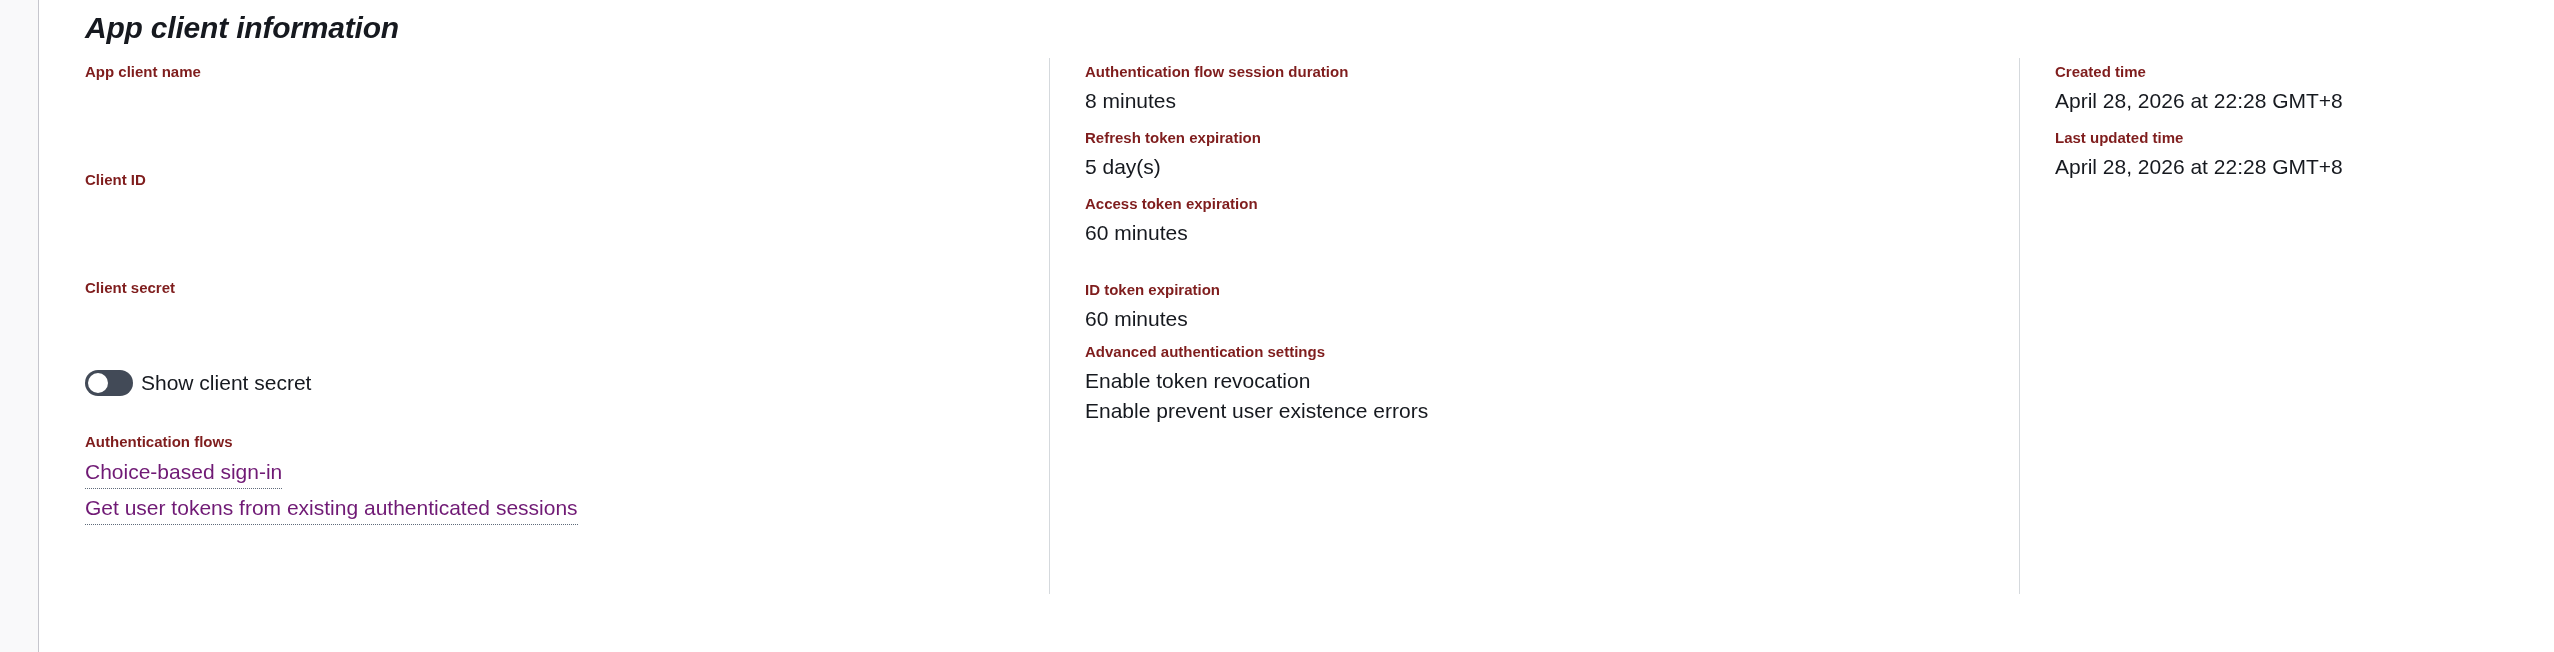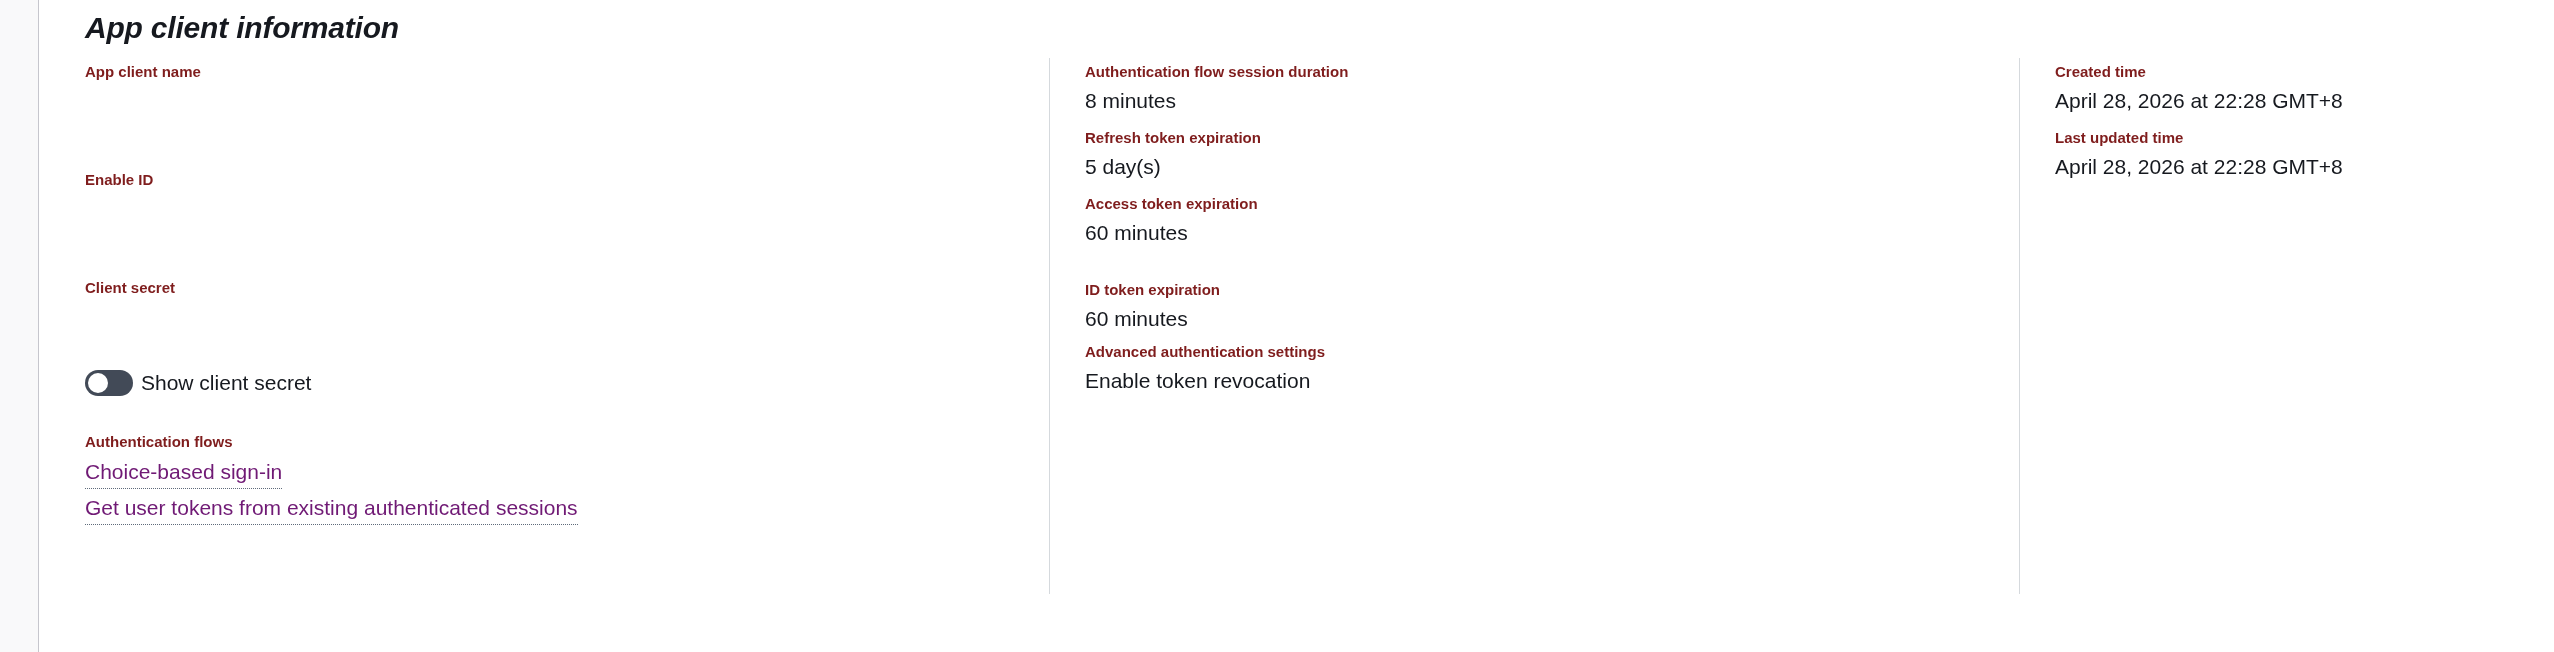--- a/index.html
+++ b/index.html
@@ -176,21 +176,21 @@
         <div class="col-divider divider-2"></div>
 
         <div class="col col-1">
 
           <div class="field" style="top:0px;">
             <div class="field-label">App client name</div>
             <div class="field-value empty"></div>
           </div>
 
           <div class="field" style="top:108px;">
-            <div class="field-label">Enable ID</div>
+            <div class="field-label">Client ID</div>
             <div class="field-value empty"></div>
           </div>
 
           <div class="field" style="top:216px;">
             <div class="field-label">Client secret</div>
             <div class="field-value empty"></div>
           </div>
 
           <div class="toggle-row" style="top:312px;">
             <div class="toggle">
@@ -229,20 +229,21 @@
           </div>
 
           <div class="field" style="top:198px;margin-top:20px;">
             <div class="field-label">ID token expiration</div>
             <div class="field-value">60 minutes</div>
           </div>
 
           <div class="field" style="top:280px;">
             <div class="field-label">Advanced authentication settings</div>
             <div class="field-value">Enable token revocation</div>
+            <div class="field-value">Enable prevent user existence errors</div>
           </div>
 
         </div>
 
         <div class="col col-3">
 
           <div class="field" style="top:0px;">
             <div class="field-label">Created time</div>
             <div class="field-value">April 28, 2026 at 22:28 GMT+8</div>
           </div>

